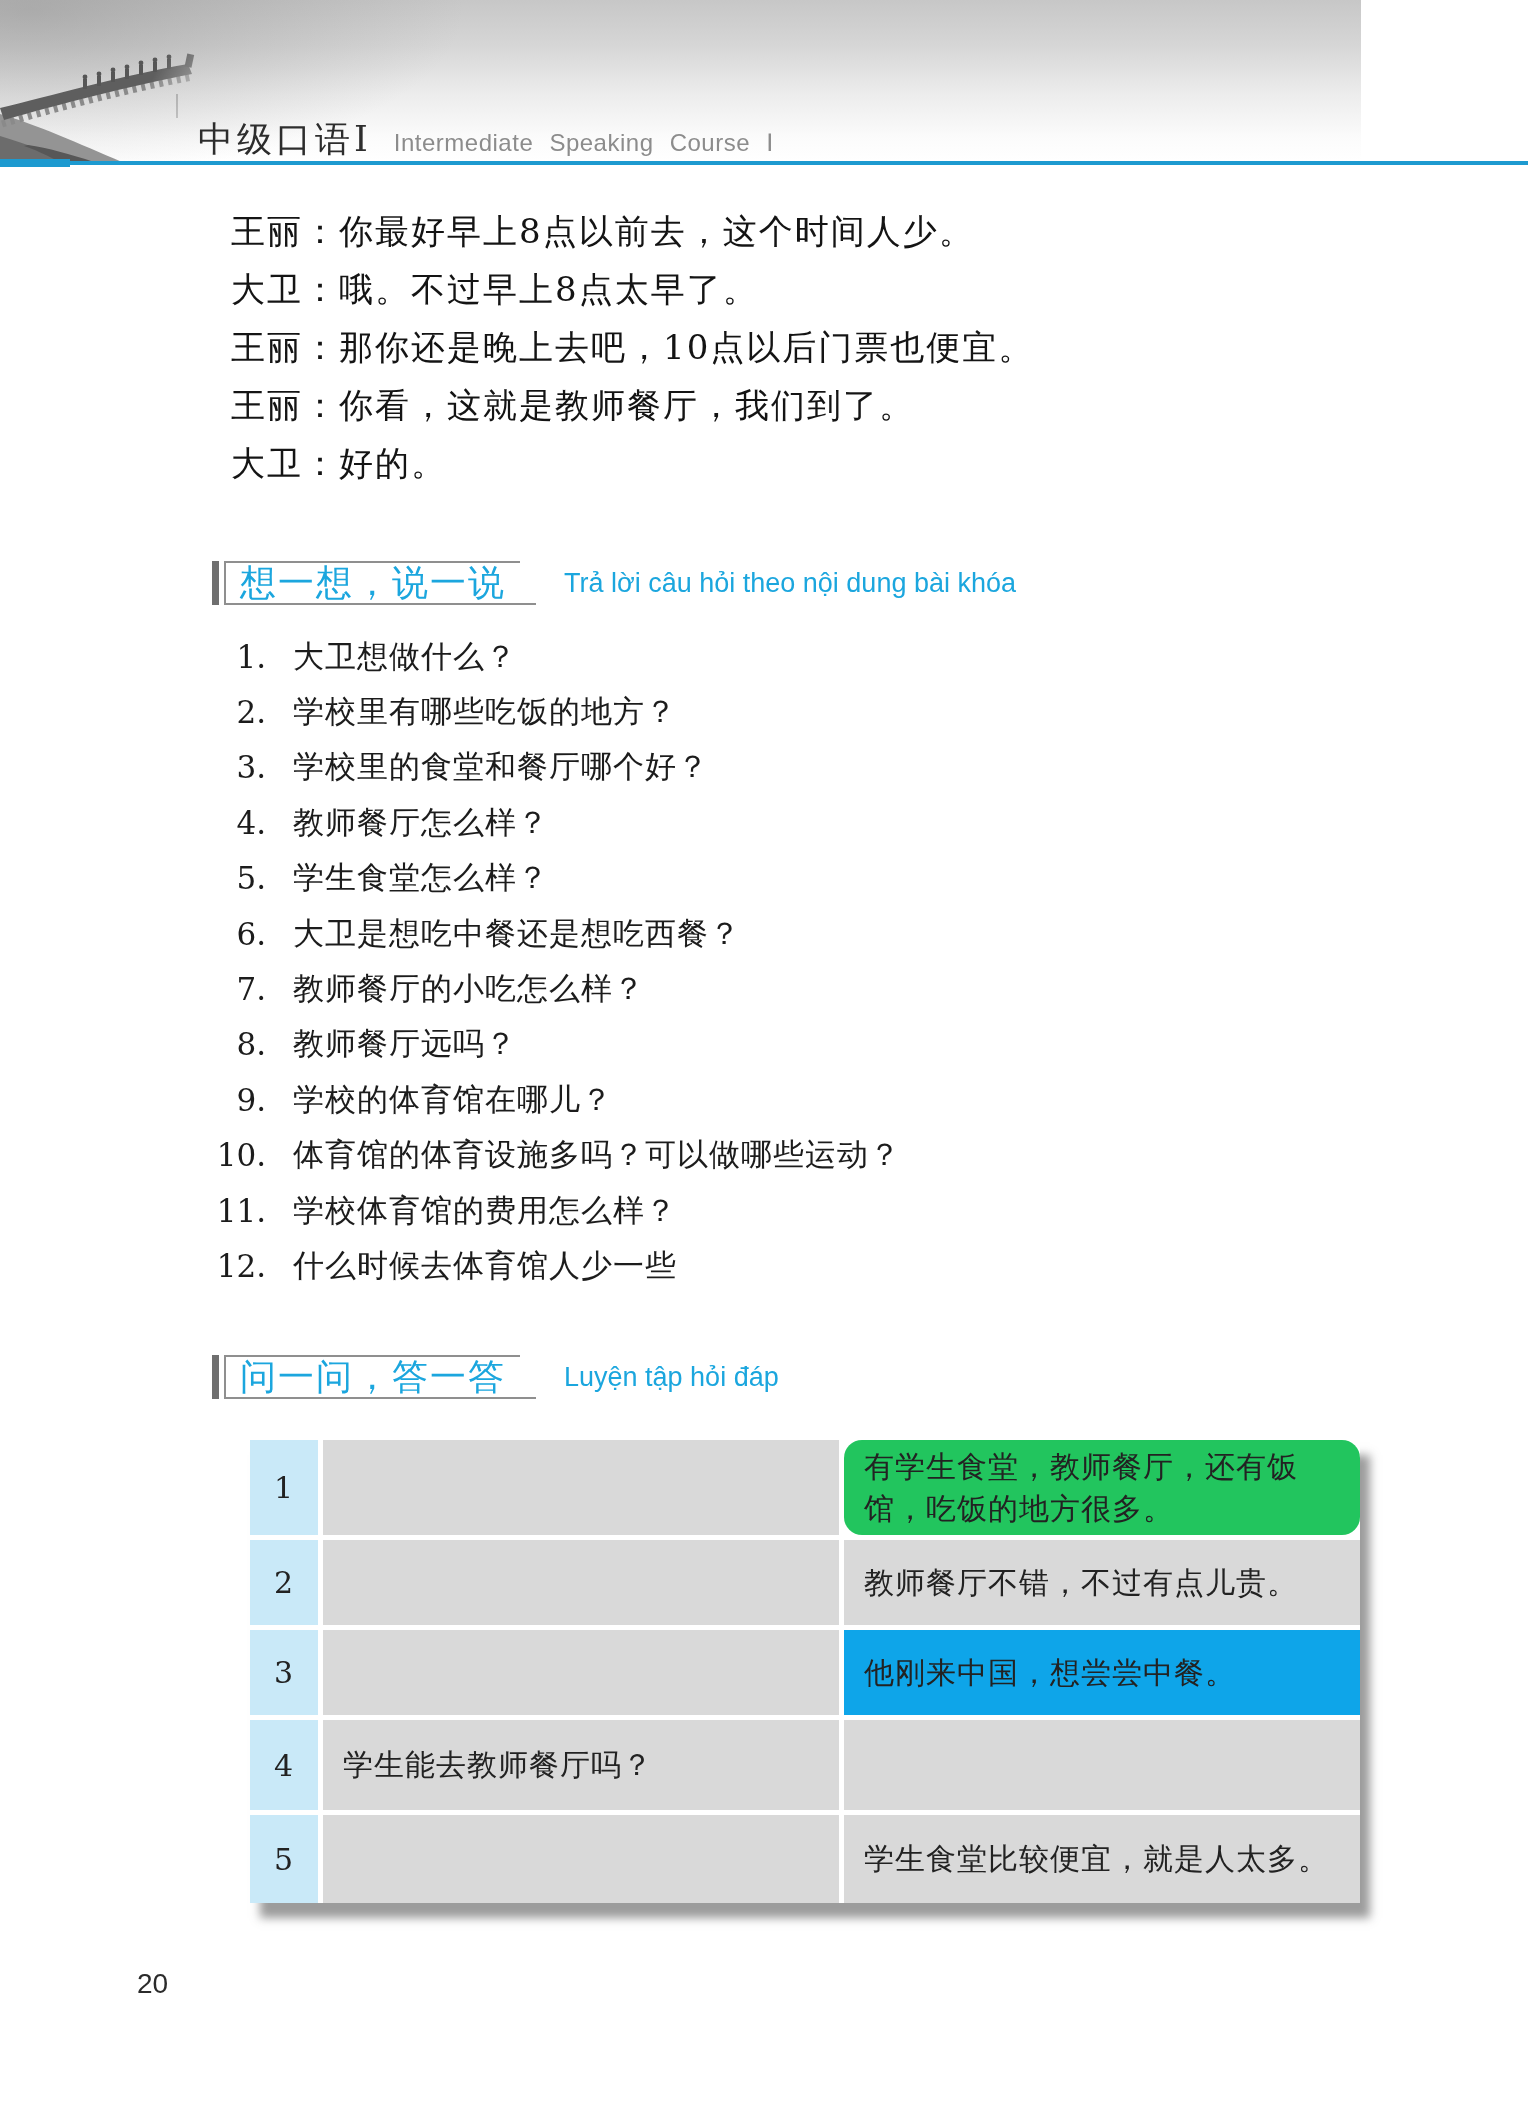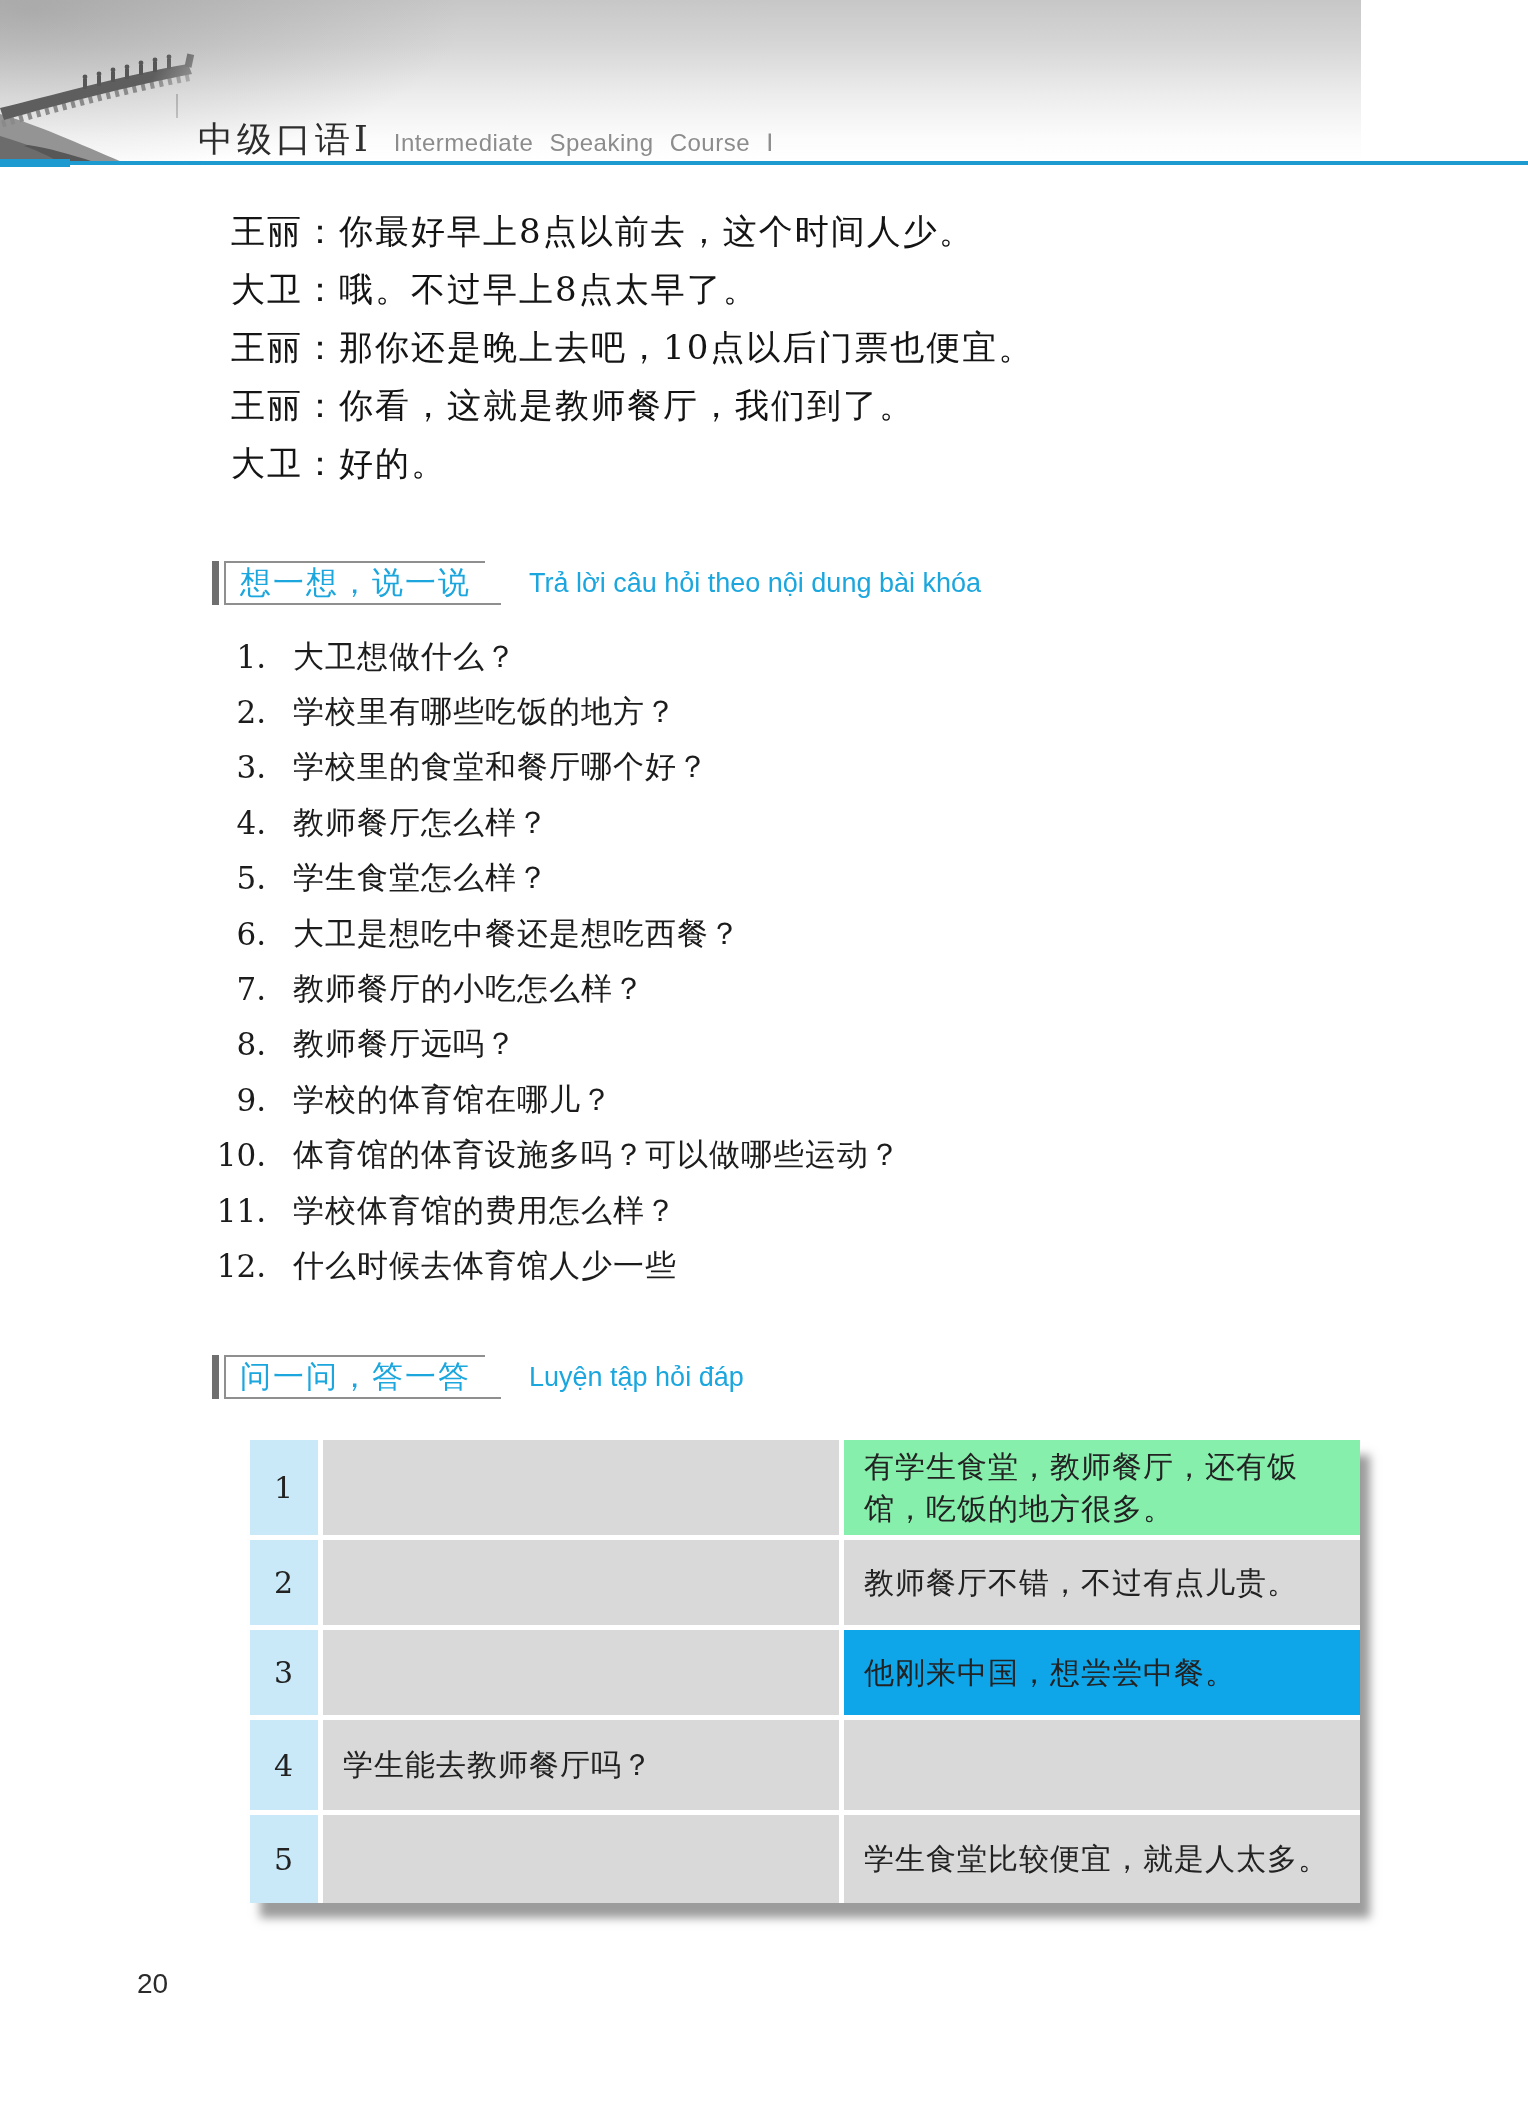--- a/index.html
+++ b/index.html
@@ -39,21 +39,21 @@
   .dialogue{
     position:absolute;left:231px;top:202px;font-size:34px;color:#141414;letter-spacing:2px;
   }
   .dialogue .line{line-height:58px;height:58px;white-space:nowrap;}
 
   
   .section-header{position:absolute;left:212px;display:flex;align-items:stretch;height:44px;}
   .sh-bar{width:7px;margin-right:5px;background:#6f6f6f;}
   .sh-box{
     border-top:2px solid #8f8f8f;border-left:2px solid #8f8f8f;border-bottom:2px solid #8f8f8f;
-    padding:0 14px;display:flex;align-items:center;font-size:31px;letter-spacing:2px;white-space:nowrap;
+    padding:0 14px;display:flex;align-items:center;font-size:36px;letter-spacing:2px;white-space:nowrap;
   }
   .sh-tail{width:16px;border-bottom:2px solid #8f8f8f;}
   .sh-sub{
     font-size:27px;margin-left:28px;align-self:center;white-space:nowrap;
     font-family:Liberation Sans, sans-serif;
   }
   .sec1{top:561px;}
   .sec2{top:1355px;}
 
   
@@ -192,21 +192,21 @@
 <div class="section-header sec2">
   <div class="sh-bar"></div>
   <div class="sh-box accent-text" style="color: rgb(27, 166, 222);">问一问，答一答</div>
   <div class="sh-tail"></div>
   <div class="sh-sub accent-text" style="color: rgb(27, 166, 222);">Luyện tập hỏi đáp</div>
 </div>
 
 <div class="qa-table">
   <div class="cell num" style="background: rgb(201, 233, 248);">1</div>
   <div class="cell q" style="background: rgb(217, 217, 217);"></div>
-  <div class="cell a" style="background: #86efac;">有学生食堂，教师餐厅，还有饭馆，吃饭的地方很多。</div>
+  <div class="cell a" style="background: #22c55e; border-radius: 18px;">有学生食堂，教师餐厅，还有饭馆，吃饭的地方很多。</div>
 
   <div class="cell num" style="background: rgb(201, 233, 248);">2</div>
   <div class="cell q" style="background: rgb(217, 217, 217);"></div>
   <div class="cell a" style="background: rgb(217, 217, 217);">教师餐厅不错，不过有点儿贵。</div>
 
   <div class="cell num" style="background: rgb(201, 233, 248);">3</div>
   <div class="cell q" style="background: rgb(217, 217, 217);"></div>
   <div class="cell a" style="background: #0ea5e9;">他刚来中国，想尝尝中餐。</div>
 
   <div class="cell num" style="background: rgb(201, 233, 248);">4</div>

